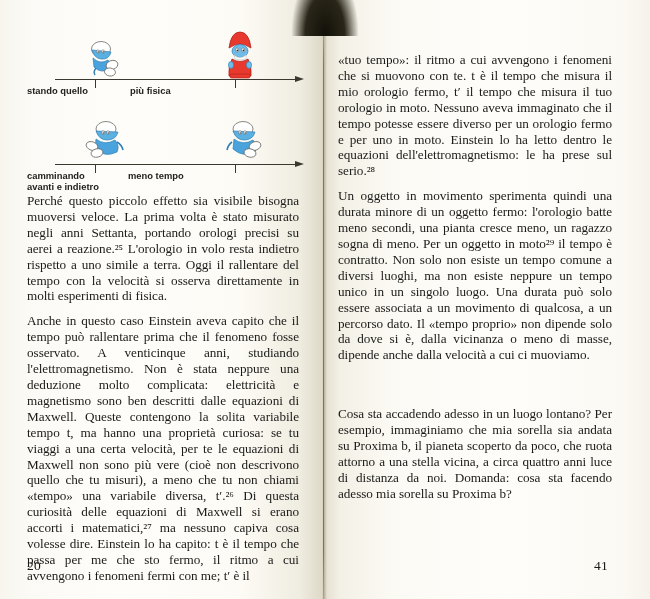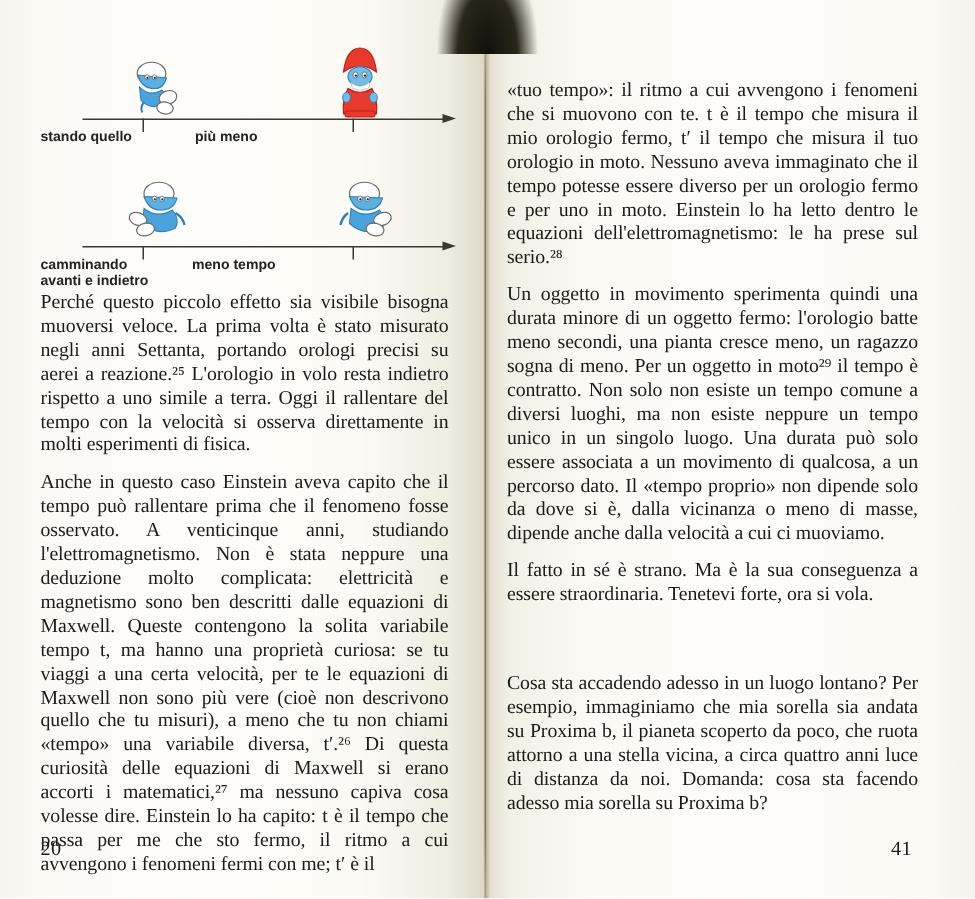--- a/index.html
+++ b/index.html
@@ -172,21 +172,21 @@
     <div class="arrowhead arrow-top"></div>
     <div class="tick tick-t1"></div>
     <div class="tick tick-t2"></div>
 
     <div class="axis axis-bottom"></div>
     <div class="arrowhead arrow-bottom"></div>
     <div class="tick tick-b1"></div>
     <div class="tick tick-b2"></div>
 
     <div class="fig-label lbl-stando">stando quello</div>
-    <div class="fig-label lbl-piu">più meno</div>
+    <div class="fig-label lbl-piu">più fisica</div>
     <div class="fig-label lbl-cammin">camminando
 avanti e indietro</div>
     <div class="fig-label lbl-meno">meno tempo</div>
 
     <div class="smurf s-still">
       <svg width="40" height="42" viewBox="0 0 40 42">
         <ellipse cx="17" cy="11" rx="9.5" ry="7.5" fill="#ffffff" stroke="#6b6b66" stroke-width="0.8"></ellipse>
         <path d="M8 12 q2 8 9 9 q8 1 10-7 z" fill="#5bb0e2" stroke="#2f7fb5" stroke-width="0.7"></path>
         <ellipse cx="14" cy="13.5" rx="1.4" ry="1.7" fill="#ffffff" stroke="#555" stroke-width="0.5"></ellipse>
         <ellipse cx="19" cy="13.5" rx="1.4" ry="1.7" fill="#ffffff" stroke="#555" stroke-width="0.5"></ellipse>
@@ -248,19 +248,18 @@
 
   <div class="col col-left" style="top:193px;">
     <p class="body">Perché questo piccolo effetto sia visibile bisogna muoversi veloce. La prima volta è stato misurato negli anni Settanta, portando orologi precisi su aerei a reazione.²⁵ L'orologio in volo resta indietro rispetto a uno simile a terra. Oggi il rallentare del tempo con la velocità si osserva direttamente in molti esperimenti di fisica.</p>
     <p class="body">Anche in questo caso Einstein aveva capito che il tempo può rallentare prima che il fenomeno fosse osservato. A venticinque anni, studiando l'elettromagnetismo. Non è stata neppure una deduzione molto complicata: elettricità e magnetismo sono ben descritti dalle equazioni di Maxwell. Queste contengono la solita variabile tempo t, ma hanno una proprietà curiosa: se tu viaggi a una certa velocità, per te le equazioni di Maxwell non sono più vere (cioè non descrivono quello che tu misuri), a meno che tu non chiami «tempo» una variabile diversa, t′.²⁶ Di questa curiosità delle equazioni di Maxwell si erano accorti i matematici,²⁷ ma nessuno capiva cosa volesse dire. Einstein lo ha capito: t è il tempo che passa per me che sto fermo, il ritmo a cui avvengono i fenomeni fermi con me; t′ è il</p>
   </div>
   <div class="folio folio-left">20</div>
 
   <div class="col col-right" style="top:36px;margin-top:16px;">
     <p class="body">«tuo tempo»: il ritmo a cui avvengono i fenomeni che si muovono con te. t è il tempo che misura il mio orologio fermo, t′ il tempo che misura il tuo orologio in moto. Nessuno aveva immaginato che il tempo potesse essere diverso per un orologio fermo e per uno in moto. Einstein lo ha letto dentro le equazioni dell'elettromagnetismo: le ha prese sul serio.²⁸</p>
     <p class="body">Un oggetto in movimento sperimenta quindi una durata minore di un oggetto fermo: l'orologio batte meno secondi, una pianta cresce meno, un ragazzo sogna di meno. Per un oggetto in moto²⁹ il tempo è contratto. Non solo non esiste un tempo comune a diversi luoghi, ma non esiste neppure un tempo unico in un singolo luogo. Una durata può solo essere associata a un movimento di qualcosa, a un percorso dato. Il «tempo proprio» non dipende solo da dove si è, dalla vicinanza o meno di masse, dipende anche dalla velocità a cui ci muoviamo.</p>
-    <p class="body">Il fatto in sé è strano. Ma è la sua conseguenza a essere straordinaria. Tenetevi forte, ora si vola.</p>
     <div style="height:34px"></div>
     <p class="body">Cosa sta accadendo adesso in un luogo lontano? Per esempio, immaginiamo che mia sorella sia andata su Proxima b, il pianeta scoperto da poco, che ruota attorno a una stella vicina, a circa quattro anni luce di distanza da noi. Domanda: cosa sta facendo adesso mia sorella su Proxima b?</p>
   </div>
   <div class="folio folio-right">41</div>
 
 </div>
 
 </body></html>

